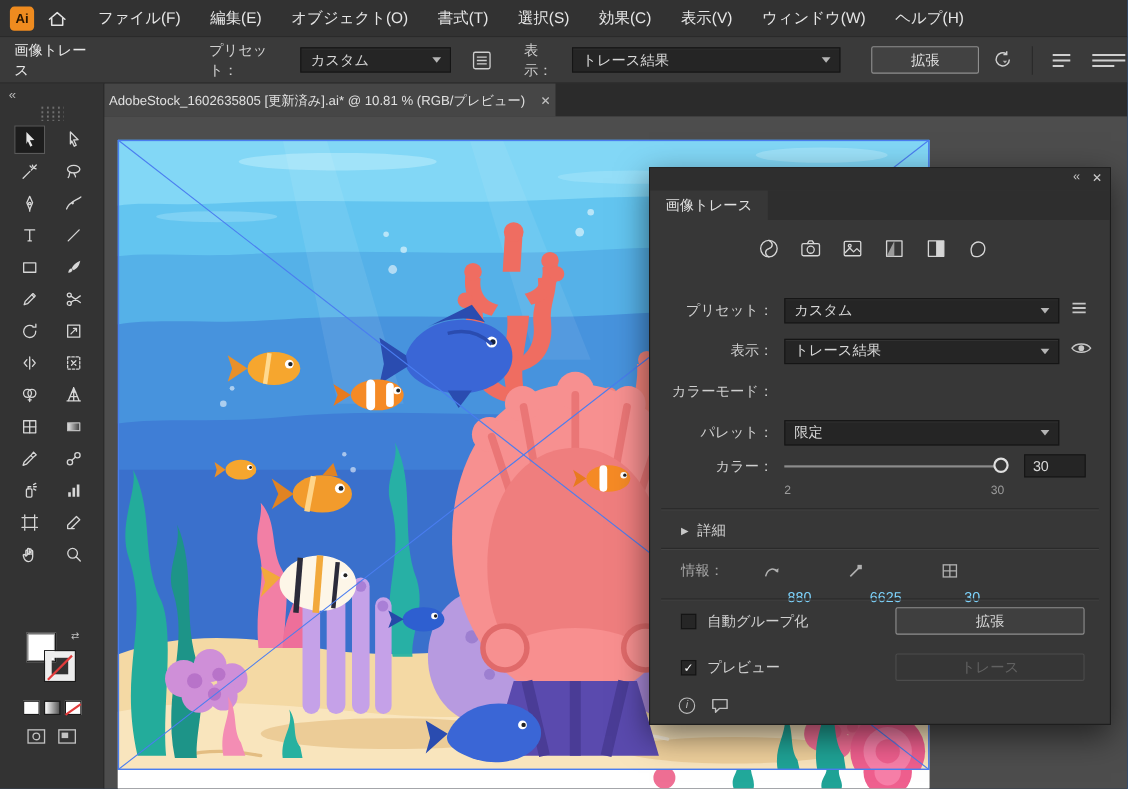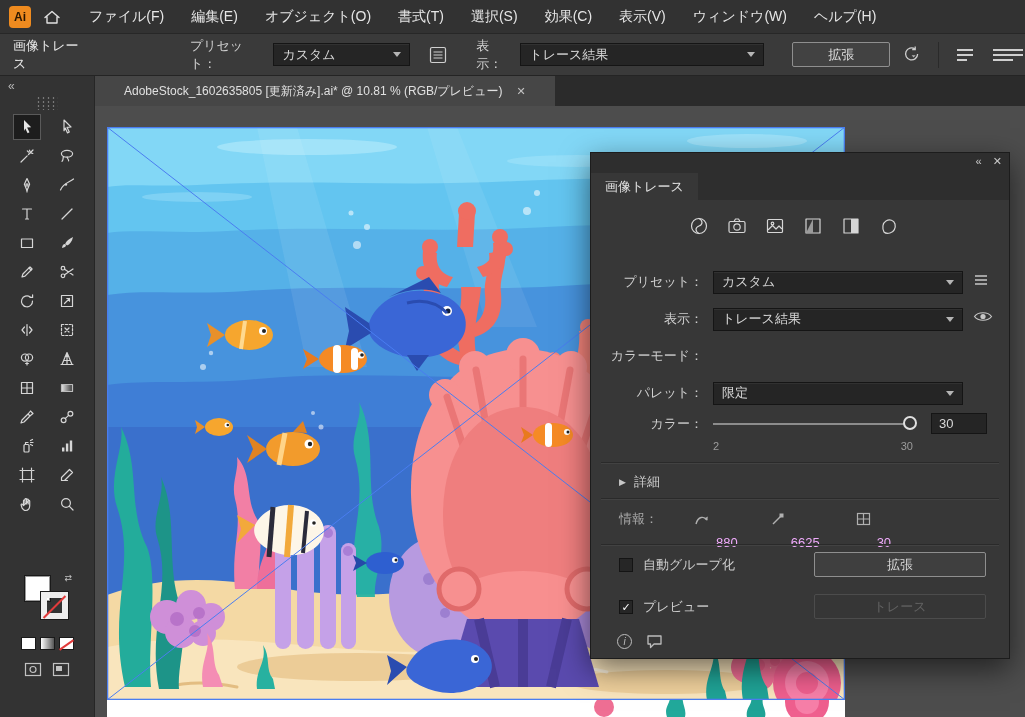--- a/index.html
+++ b/index.html
@@ -40,21 +40,21 @@
   .mini-swatches { display:flex; gap:4px; justify-content:center; margin-top:14px; }
   .mini { width:15px; height:13px; border:1px solid #1a1a1a; position:relative; }
   .mini.color { background:#fff; }
   .mini.grad { background:linear-gradient(to right,#fff,#555); }
   .mini.none { background:#fff; }
   .mini.none::after { content:""; position:absolute; left:-2px; right:-2px; top:50%; height:2px; background:#e23b3b; transform:rotate(-35deg); }
   .mode-icons { display:flex; gap:10px; justify-content:center; margin-top:12px; }
 
   
   .tabbar { position:absolute; left:95px; top:76px; right:0; height:30px; background:#2b2b2b; display:flex; }
-  .doctab { background:#464646; display:flex; align-items:center; padding:0 29px; gap:14px; font-size:12px; color:#e0e0e0; white-space:nowrap; }
+  .doctab { background:#464646; display:flex; align-items:center; padding:0 4px; gap:14px; font-size:12px; color:#e0e0e0; white-space:nowrap; }
   .tabclose { color:#c2c2c2; font-size:11px; }
 
   
   .canvas { position:absolute; left:95px; top:106px; right:0; bottom:0; background:#4d4d4d; }
   .artwork { position:absolute; left:12px; top:21px; width:738px; height:573px; }
   .artwork svg { position:absolute; left:0; top:0; }
   .sel-overlay { position:absolute; left:0; top:0; pointer-events:none; }
   .artboard-strip { position:absolute; left:12px; top:594px; width:738px; height:17px; background:#ffffff; overflow:hidden; }
 
   
@@ -71,21 +71,21 @@
   .tp-dd { position:absolute; left:122px; width:250px; }
   .tp-trail { position:absolute; left:382px; top:3px; }
   .tp-track { position:absolute; left:122px; top:11px; width:198px; height:2px; background:#8c8c8c; }
   .tp-knob { position:absolute; left:312px; top:4px; width:14px; height:14px; border-radius:50%; border:2px solid #e0e0e0; background:#373737; }
   .tp-valbox { position:absolute; left:340px; top:1px; width:56px; height:21px; background:#252525; border:1px solid #151515; color:#d8d8d8; display:flex; align-items:center; padding-left:7px; }
   .tp-minmax { position:absolute; top:240px; left:122px; width:200px; display:flex; justify-content:space-between; font-size:11px; color:#9c9c9c; }
   .tp-sep { position:absolute; left:10px; right:10px; height:1px; background:#2a2a2a; box-shadow:0 1px 0 #424242; }
   .tp-disclosure { position:absolute; left:28px; display:flex; align-items:center; gap:8px; color:#cfcfcf; height:20px; }
   .tp-tri { font-size:9px; color:#c8c8c8; }
   .tp-info { position:absolute; left:28px; right:10px; height:26px; display:flex; align-items:center; color:#a8a8a8; }
-  .tp-info .num { color:#f0abfc; margin-left:6px;margin-top:46px; }
+  .tp-info .num { color:#7dd3fc; margin-left:6px;margin-top:46px; }
   .tp-info .grp { display:flex; align-items:center; }
   .tp-checkrow { position:absolute; left:0; right:0; height:26px;padding-left:29px; }
   .tp-check { position:absolute; left:28px; top:6px; width:14px; height:14px; background:#262626; border:1px solid #141414; display:flex; align-items:center; justify-content:center; font-size:11px; color:#fff; }
   .tp-chklab { position:absolute; left:52px; top:4px; color:#cfcfcf; }
   .tp-btn { position:absolute; left:223px; top:0; width:172px; height:25px; border-radius:2px; font-size:13px; }
   .tp-btn.on { background:#3f3f3f; border:1px solid #8f8f8f; color:#dcdcdc; }
   .tp-btn.off { background:#363636; border:1px solid #4c4c4c; color:#616161; }
   .tp-bottom { position:absolute; left:26px; top:434px; display:flex; gap:14px; align-items:center; }
   .info-circ { width:15px; height:15px; border:1px solid #bdbdbd; border-radius:50%; color:#bdbdbd; font-size:10px; font-style:italic; display:flex; align-items:center; justify-content:center; }
 </style>

